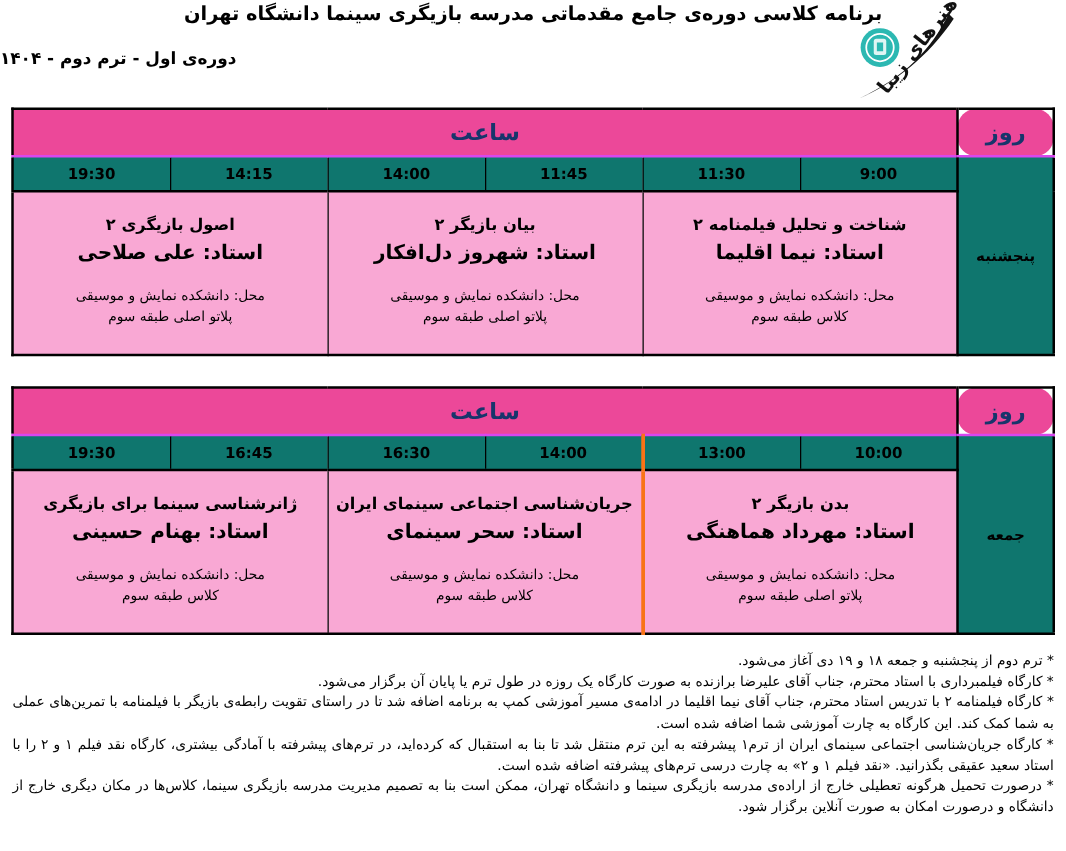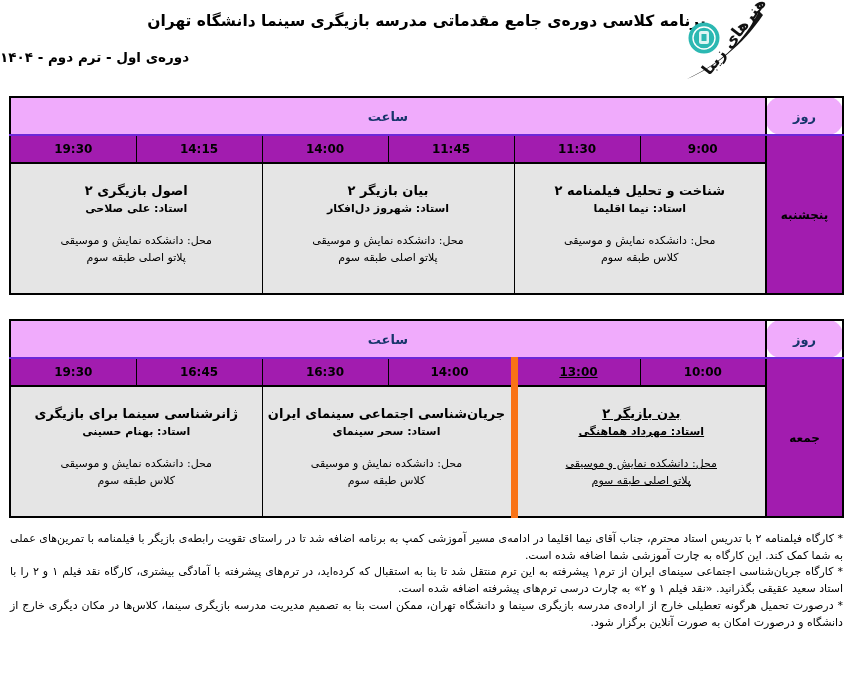--- a/index.html
+++ b/index.html
@@ -1,54 +1,54 @@
 <!DOCTYPE html>
 <html lang="fa" dir="rtl"><head>
 <meta charset="utf-8">
 <style>
   html,body{margin:0;padding:0;background:#ffffff;}
   body{
     width:853px;height:681px;position:relative;overflow:hidden;
     font-family:"DejaVu Sans","Liberation Sans",sans-serif;
     direction:rtl;color:#000;
   }
-  .page-title{padding-top:12px;text-align:center;font-weight:bold;font-size:15.5px;letter-spacing:0;}
+  .page-title{padding-top:2px;text-align:center;font-weight:bold;font-size:15.5px;letter-spacing:0;}
   .page-subtitle{margin-top:19px;text-align:left;font-weight:bold;font-size:13.5px;}
   .logo{position:absolute;top:1px;right:84px;width:86px;height:84px;}
 
   table.sched{
     width:835px;margin:0 auto;border-collapse:collapse;table-layout:fixed;
     border:2px solid #000;direction:rtl;
   }
   table.sched.first{margin-top:31px;}
   table.sched.second{margin-top:24px;}
   .sched td{border:1px solid #000;padding:0;}
   tr.hdr td{
-    height:36px;background:#f0abfc;color:#17356B;
-    font-weight:bold;font-size:13px;text-align:center;
-    border-bottom:2px solid #6d28d9;
+    height:36px;background:#ec4899;color:#17356B;
+    font-weight:bold;font-size:18px;text-align:center;
+    border-bottom:2px solid #d946ef;
   }
   td.hdr-rooz{border-left:2px solid #000;border-radius:15px;}
   tr.times td{
-    height:26px;background:#a21caf;font-weight:bold;font-size:12px;
+    height:26px;background:#0f766e;font-weight:bold;font-size:12px;
     text-align:center;border-bottom:2px solid #000;
   }
   td.day-cell{
     background:#00FF00;font-weight:bold;font-size:12.5px;text-align:center;
     vertical-align:middle;border-left:2px solid #000 !important;border-bottom:2px solid #000;
   }
   tr.content td.course-cell{
-    height:110px;background:#e5e5e5;text-align:center;vertical-align:top;
+    height:110px;background:#f9a8d4;text-align:center;vertical-align:top;
     padding-top:19px;
   }
   .course-title{margin:0 0 4px;font-weight:bold;font-size:13px;}
-  .course-teacher{margin:0 0 17px;font-weight:bold;font-size:11px;}
+  .course-teacher{margin:0 0 17px;font-weight:bold;font-size:16px;}
   .place{margin:0;font-size:11px;line-height:1.55;}
   
-  td.accent{border-left:7px solid #f97316;text-decoration:underline;}
+  td.accent{border-left:3px solid #f97316;}
 
   .notes{margin:13px 10px 0;font-size:11px;line-height:1.52;text-align:justify;}
   .notes p{margin:0;}
 </style>
 </head>
 <body>
 
 <div class="page-title">برنامه کلاسی دوره‌ی جامع مقدماتی مدرسه بازیگری سینما دانشگاه تهران</div>
 <div class="page-subtitle">دوره‌ی اول - ترم دوم - ۱۴۰۴</div>
 
@@ -151,16 +151,18 @@
       <p class="course-title">ژانرشناسی سینما برای بازیگری</p>
       <p class="course-teacher">استاد: بهنام حسینی</p>
       <p class="place">محل: دانشکده نمایش و موسیقی</p>
       <p class="place">کلاس طبقه سوم</p>
     </td>
   </tr>
 </tbody>
   </table>
 
 <div class="notes">
+  <p>* ترم دوم از پنجشنبه و جمعه ۱۸ و ۱۹ دی آغاز می‌شود.</p>
+  <p>* کارگاه فیلمبرداری با استاد محترم، جناب آقای علیرضا برازنده به صورت کارگاه یک روزه در طول ترم یا پایان آن برگزار می‌شود.</p>
   <p>* کارگاه فیلمنامه ۲ با تدریس استاد محترم، جناب آقای نیما اقلیما در ادامه‌ی مسیر آموزشی کمپ به برنامه اضافه شد تا در راستای تقویت رابطه‌ی بازیگر با فیلمنامه با تمرین‌های عملی به شما کمک کند. این کارگاه به چارت آموزشی شما اضافه شده است.</p>
   <p>* کارگاه جریان‌شناسی اجتماعی سینمای ایران از ترم۱ پیشرفته به این ترم منتقل شد تا بنا به استقبال که کرده‌اید، در ترم‌های پیشرفته با آمادگی بیشتری، کارگاه نقد فیلم ۱ و ۲ را با استاد سعید عقیقی بگذرانید. «نقد فیلم ۱ و ۲» به چارت درسی ترم‌های پیشرفته اضافه شده است.</p>
   <p>* درصورت تحمیل هرگونه تعطیلی خارج از اراده‌ی مدرسه بازیگری سینما و دانشگاه تهران، ممکن است بنا به تصمیم مدیریت مدرسه بازیگری سینما، کلاس‌ها در مکان دیگری خارج از دانشگاه و درصورت امکان به صورت آنلاین برگزار شود.</p>
 </div>
 
 </body></html>

